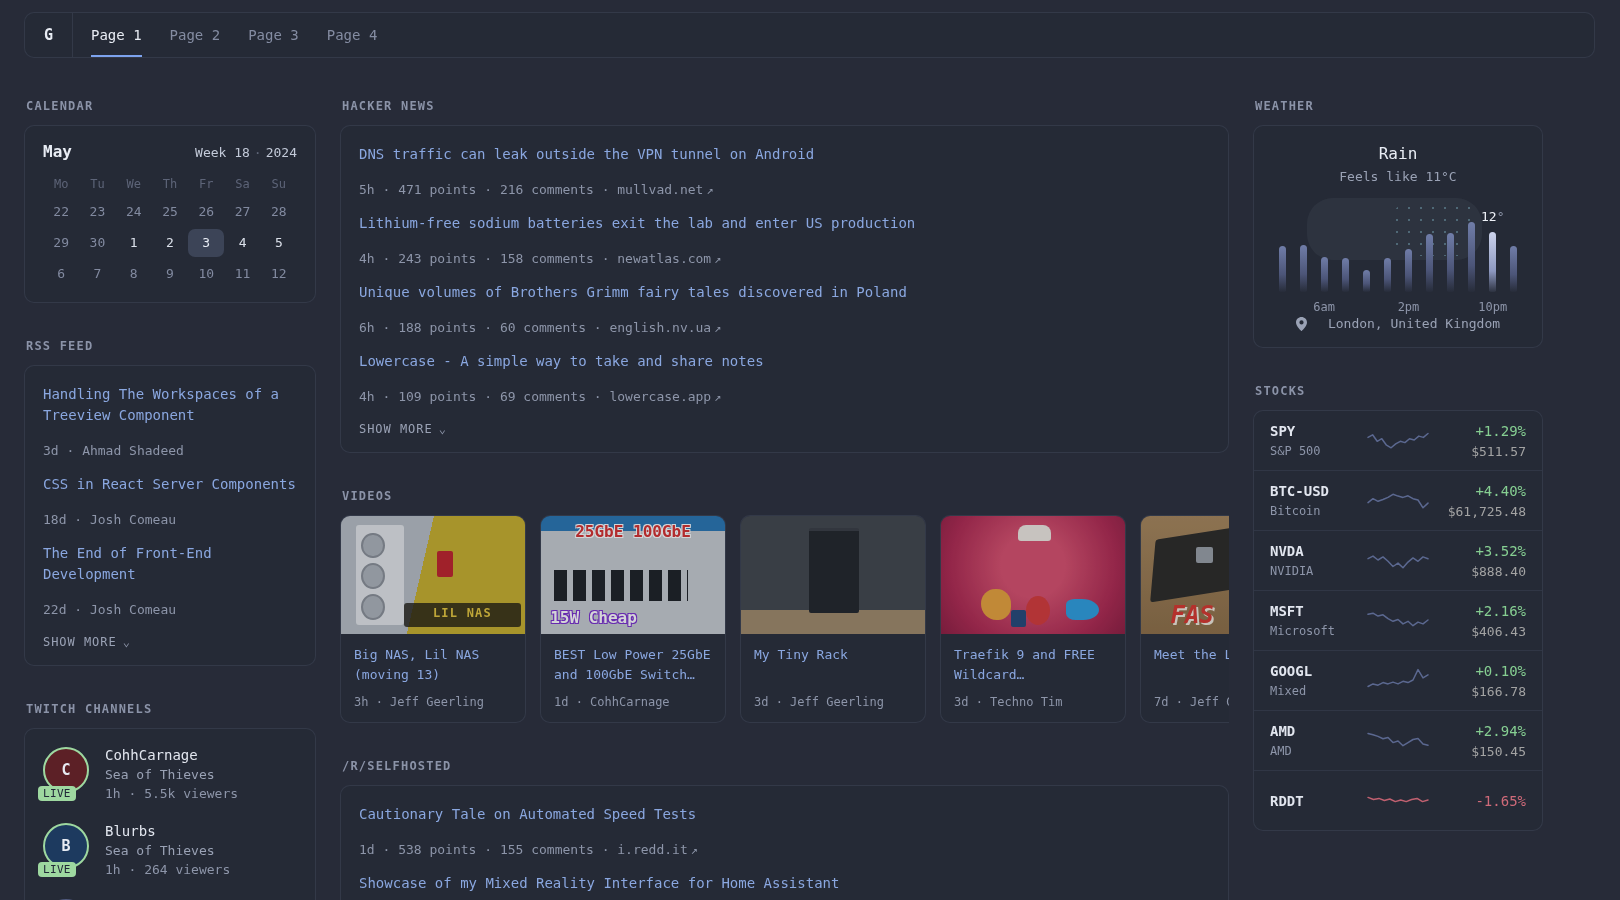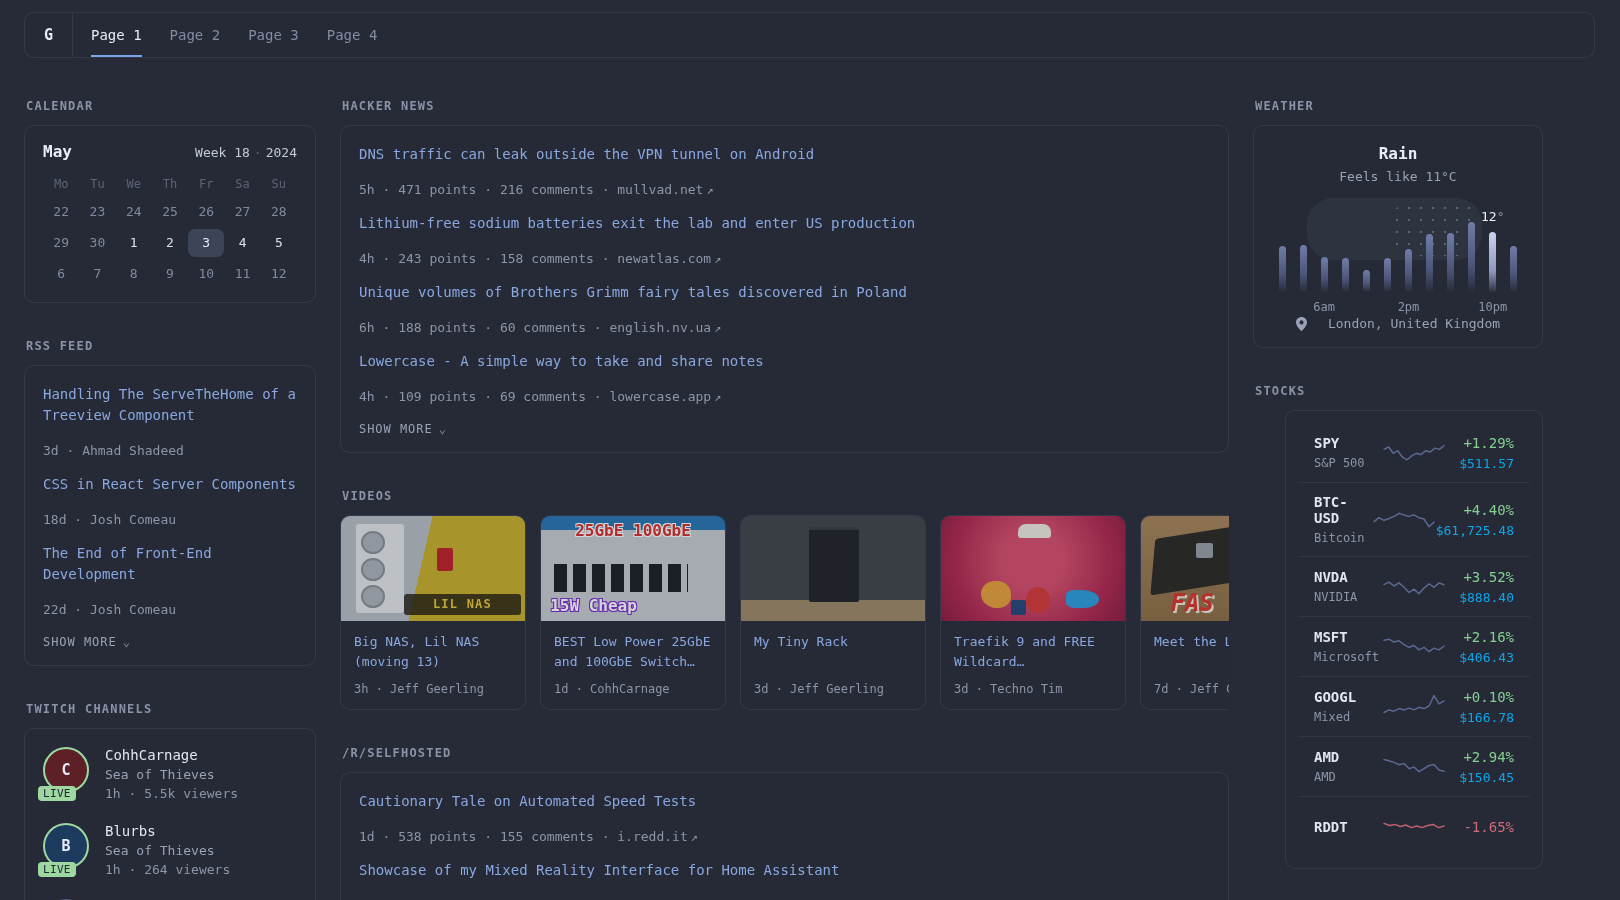--- a/index.html
+++ b/index.html
@@ -93,21 +93,21 @@
     position:absolute;left:-5px;bottom:-8px;background:#9ed8a0;color:#212838;
     font-size:11px;padding:1px 5px;border-radius:4px;letter-spacing:.03em;
   }
   .tw-name{font-size:14px;color:#e2e6ef;cursor:pointer;}
   .tw-name.offline{color:#aab2c4;}
   .tw-game{font-size:13px;color:#9aa2b5;margin-top:4px;}
   .tw-meta{font-size:13px;color:#8d95a9;margin-top:4px;}
   
   .vid-row{display:flex;gap:14px;overflow:hidden;}
   .vid-card{width:186px;flex:none;background:var(--card);border:1px solid var(--border);border-radius:10px;}
-  .thumb{position:relative;height:105px;border-radius:9px 9px 0 0;overflow:hidden;cursor:pointer;padding-left:10px;}
+  .thumb{position:relative;height:118px;border-radius:9px 9px 0 0;overflow:hidden;cursor:pointer;padding-left:10px;}
   .thumb::after{content:"";position:absolute;inset:0;background:rgba(18,22,33,0.18);}
   .vtitle{
     color:var(--link);font-size:13px;line-height:20px;height:40px;overflow:hidden;
     padding:0 13px;margin-top:11px;cursor:pointer;white-space:pre-line;
   }
   .vmeta{color:var(--dim);font-size:12px;padding:0 13px;margin:10px 0 13px 0;white-space:nowrap;}
   
   .th-lilnas{background:linear-gradient(103deg,#b9bfc6 0 44%,#c9b02e 44% 100%);}
   .th-lilnas .tower{position:absolute;left:8%;top:8%;width:26%;height:84%;background:#e3e6e9;border-radius:3px;}
   .th-lilnas .fan{position:absolute;left:11%;width:13%;height:22%;border-radius:50%;background:#aeb4bb;border:2px solid #8b9199;}
@@ -124,44 +124,44 @@
   .th-traefik .blob-o{position:absolute;left:22%;bottom:12%;width:16%;height:26%;background:#e8a33c;border-radius:50% 50% 45% 55%;}
   .th-traefik .blob-r{position:absolute;left:46%;bottom:8%;width:13%;height:24%;background:#d63b3b;border-radius:50%;}
   .th-traefik .whale{position:absolute;right:14%;bottom:12%;width:18%;height:18%;background:#2f9fe0;border-radius:30% 60% 55% 35%;}
   .th-traefik .lock{position:absolute;left:38%;bottom:6%;width:8%;height:14%;background:#274a7a;border-radius:2px;}
   .th-cluster{background:linear-gradient(180deg,#a8875c,#8f7048);}
   .th-cluster .pcb{position:absolute;left:6%;top:12%;width:74%;height:52%;background:#2c2b28;transform:rotate(-9deg) skewX(-14deg);border-radius:3px;}
   .th-cluster .chip{position:absolute;background:#9aa0a8;width:9%;height:14%;border-radius:2px;}
   .th-cluster .fas{position:absolute;bottom:4%;left:16%;color:#d8372f;font-weight:bold;font-size:24px;font-style:italic;text-shadow:2px 2px 0 #f0e9dc;}
   
   .wx-card{padding:18px 18px 16px 18px;}
-  .wx-cond{text-align:center;font-size:16px;font-weight:bold;color:#e8ecf4;}
+  .wx-cond{text-align:center;font-size:16px;font-weight:normal;color:#e8ecf4;}
   .wx-feels{text-align:center;font-size:13px;color:#9aa2b5;margin-top:6px;}
   .wx-chart{position:relative;height:82px;margin:26px 6px 24px 6px;display:flex;justify-content:space-between;align-items:flex-end;}
   .wx-cloud{position:absolute;left:12%;right:15%;top:-12px;height:62px;background:rgba(188,196,215,0.06);border-radius:26px;}
   .wx-dots{position:absolute;right:16%;top:-8px;width:37%;height:54px;border-radius:20px;
     background-image:radial-gradient(rgba(120,170,185,0.45) 1.3px,rgba(0,0,0,0) 1.4px);background-size:12px 12px;}
   .wx-slot{position:relative;width:8px;display:flex;align-items:flex-end;justify-content:center;height:100%;}
   .wx-bar{width:7px;border-radius:4px 4px 2px 2px;
     background:linear-gradient(180deg,#707da8 0%,#4c5578 62%,rgba(76,85,120,0.05) 100%);}
   .wx-bar.light{background:linear-gradient(180deg,#cdd4ec 0%,#8d98c0 65%,rgba(141,152,192,0.08) 100%);}
   .wx-hour{position:absolute;top:calc(100% + 8px);left:50%;transform:translateX(-50%);color:#8d95a9;font-size:12px;white-space:nowrap;}
   .wx-temp{position:absolute;left:50%;transform:translateX(-50%);font-size:13px;color:#eef1f7;white-space:nowrap;}
   .wx-temp .deg{color:#8d95a9;}
   .wx-loc{display:flex;justify-content:center;align-items:center;gap:21px;color:#9aa2b5;font-size:13px;margin-top:6px;}
   
-  .stk-card{padding:12px;margin-left:32px;}
+  .stk-card{padding:0;}
   .stk-row{display:grid;grid-template-columns:1fr auto 1fr;align-items:center;padding:11px 16px;}
   .stk-row + .stk-row{border-top:1px solid rgba(125,138,170,0.13);}
   .stk-sym{font-size:14px;font-weight:bold;color:#e2e6ef;cursor:pointer;}
   .stk-name{font-size:12px;color:#8d95a9;margin-top:5px;}
   .stk-right{text-align:right;}
   .stk-chg{font-size:14px;}
   .stk-chg.up{color:var(--green);} .stk-chg.down{color:var(--red);}
-  .stk-price{font-size:13px;color:#0ea5e9;margin-top:5px;}
+  .stk-price{font-size:13px;color:#a3a3a3;margin-top:5px;}
 </style>
 </head>
 <body>
 
 <div class="page">
 
   <div class="nav card">
     <div class="nav-logo">G</div>
     <div class="nav-tabs" id="nav-tabs">
         <div class="nav-tab active">Page 1</div>
@@ -210,21 +210,21 @@
               <div class="cal-cell dim">10</div>
               <div class="cal-cell dim">11</div>
               <div class="cal-cell dim">12</div>
             </div>
         </div>
       </div>
 
       <div class="section">
         <h2 class="sec-title">RSS FEED</h2>
         <div class="card feed-card" id="rss-card"><div class="feed-item">
-              <a class="feed-title">Handling The ServeTheHome of a Treeview Component</a>
+              <a class="feed-title">Handling The Workspaces of a Treeview Component</a>
               <div class="feed-meta">3d · Ahmad Shadeed</div>
             </div><div class="feed-item">
               <a class="feed-title">CSS in React Server Components</a>
               <div class="feed-meta">18d · Josh Comeau</div>
             </div><div class="feed-item">
               <a class="feed-title">The End of Front-End Development</a>
               <div class="feed-meta">22d · Josh Comeau</div>
             </div><div class="show-more">SHOW MORE<span class="chev">⌄</span></div></div>
       </div>
 

